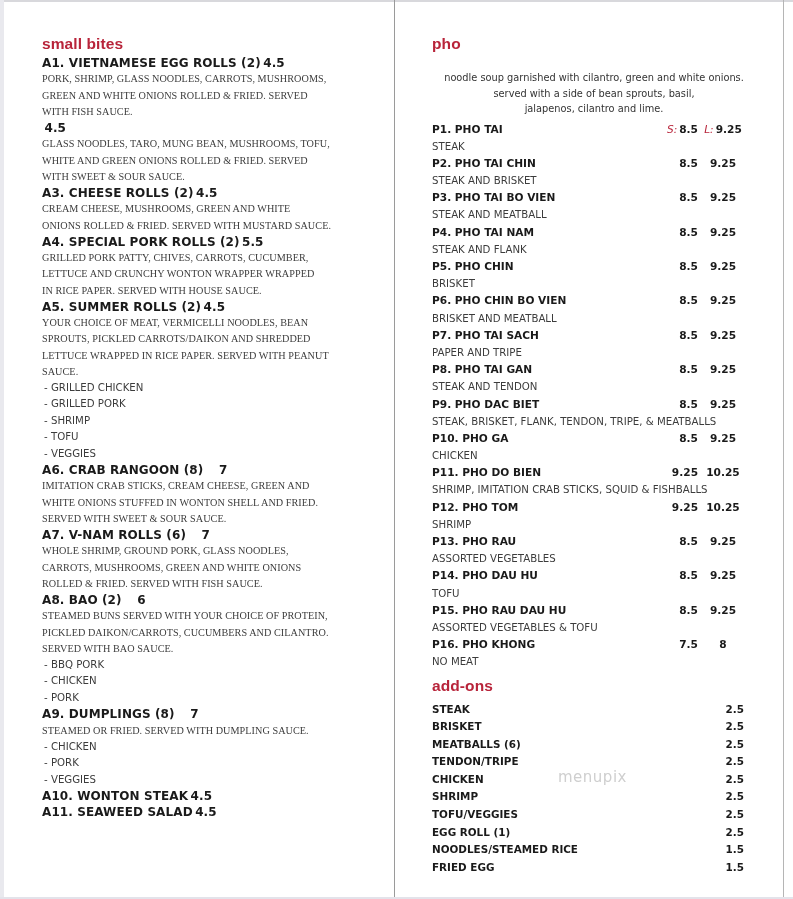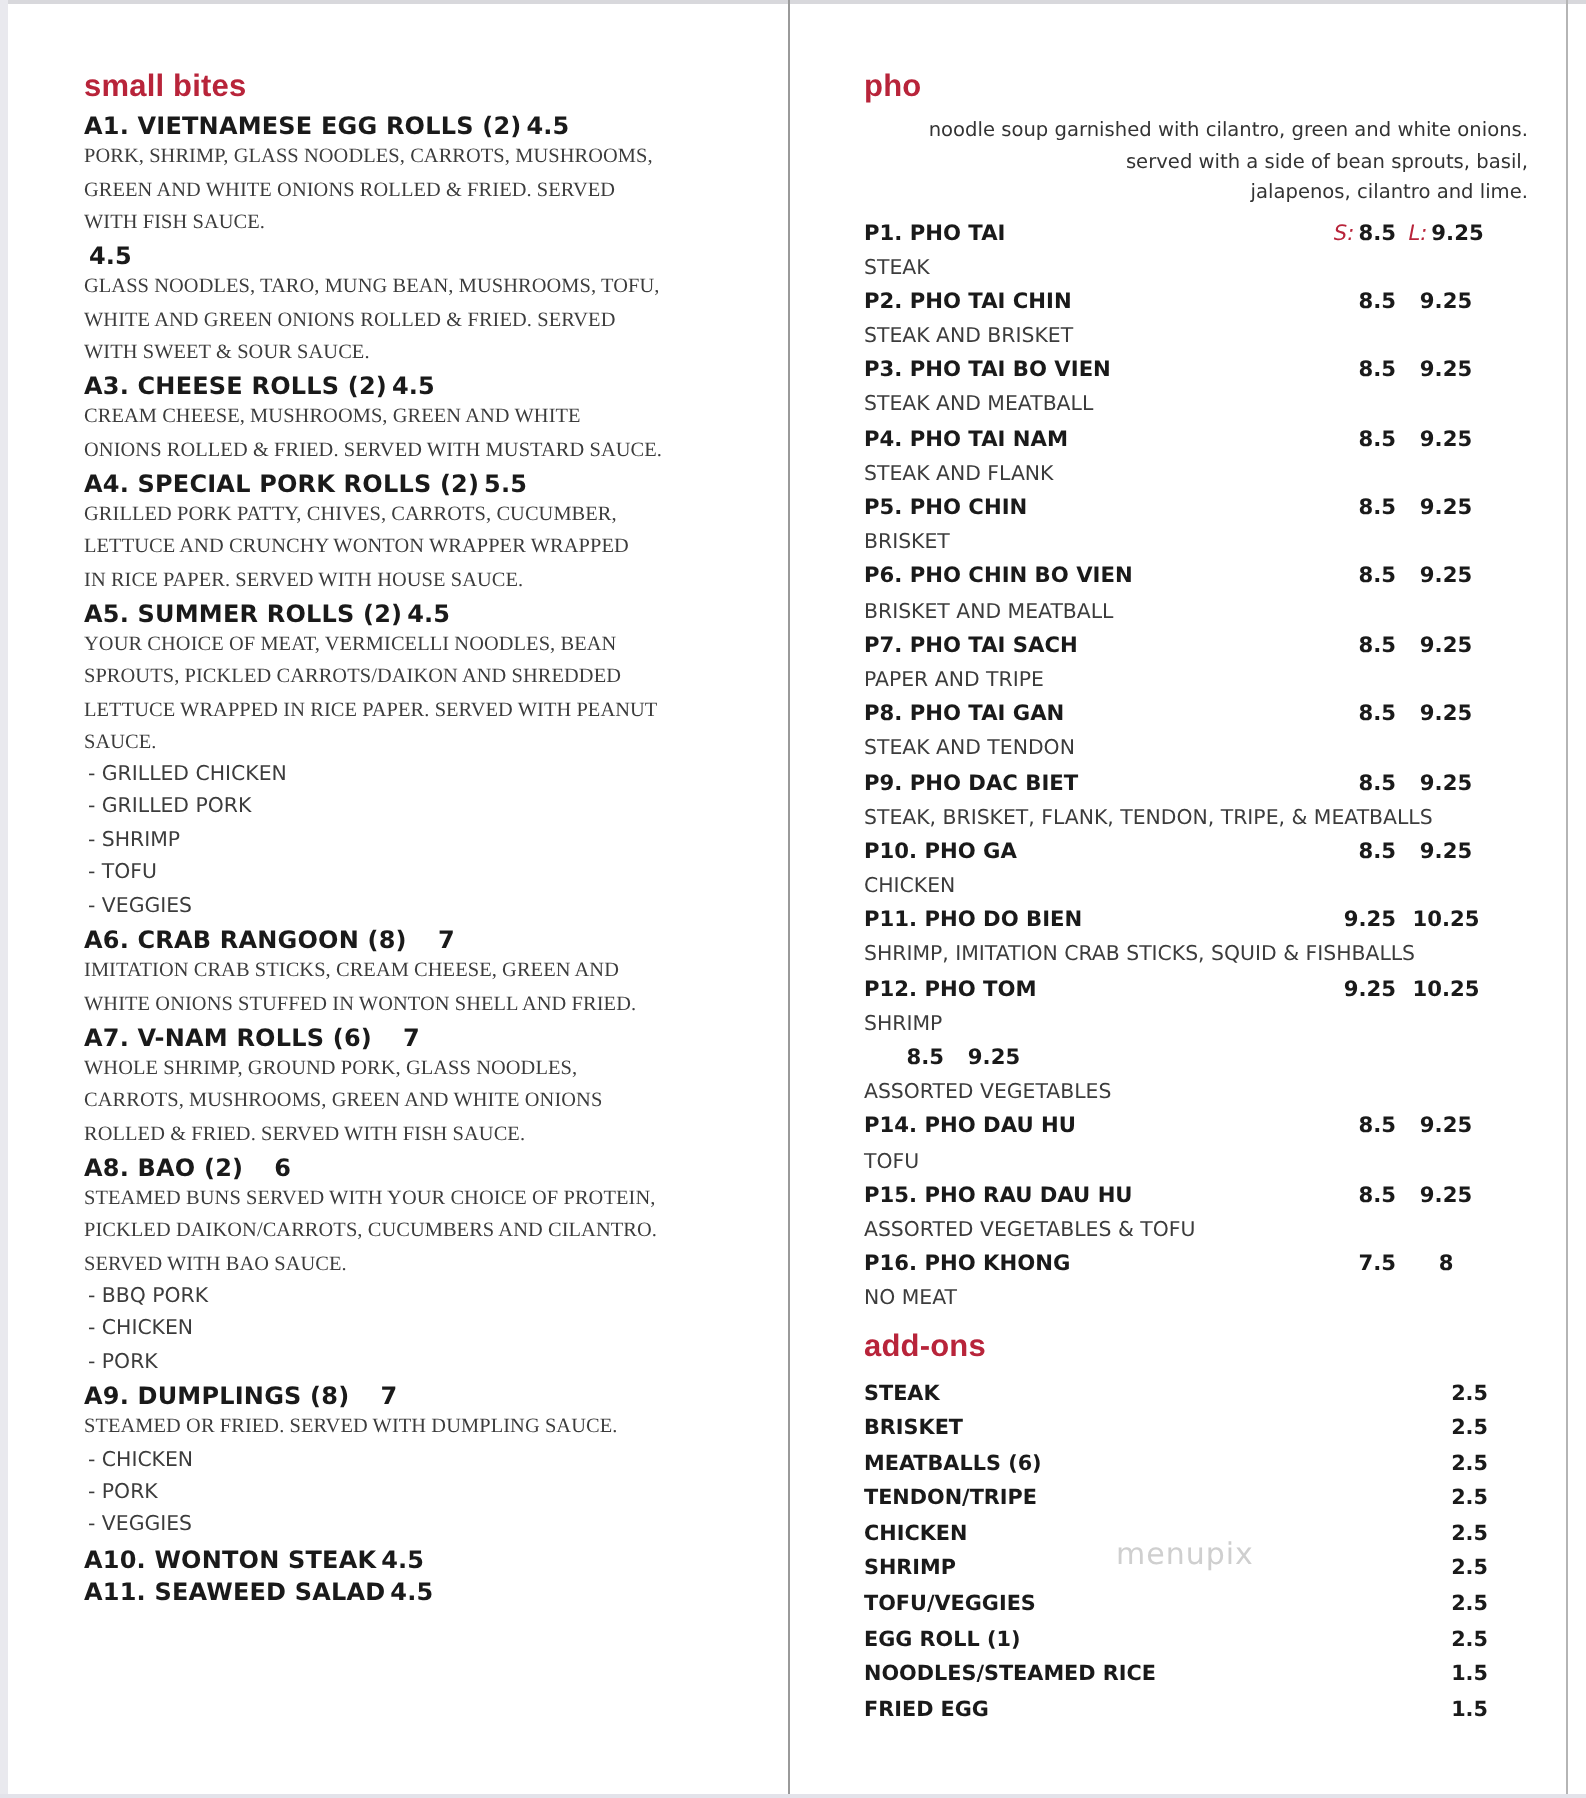--- a/index.html
+++ b/index.html
@@ -29,22 +29,22 @@
     font-size: 12px; font-weight: 700; height: 16.4px; line-height: 16.4px;
     letter-spacing: 0.1px; white-space: nowrap;
   }
   .item-desc {
     font-size: 10.2px; color: #3c3c3c; line-height: 16.2px; letter-spacing: 0.05px; font-family: Liberation Serif, serif;
   }
   .opt { font-size: 10.2px; color: #3c3c3c; line-height: 16.4px; padding-left: 2px; }
   .price { min-width: 24px; text-align: right; }
 
   .intro {
-    font-size: 9.8px; color: #333; text-align: right; line-height: 15.5px;
-    width: 340px; margin-left: -8px; margin-top: 3px; margin-bottom: 4px;
+    font-size: 9.8px; color: #333; text-align: center; line-height: 15.5px;
+    width: 340px; margin-left: -8px; margin-top: 15px; margin-bottom: 4px;
   }
   .pho-head {
     display: flex; align-items: baseline;
     font-size: 10.6px; font-weight: 700; height: 17.2px; line-height: 17.2px; white-space: nowrap;
   }
   .pho-head .name { flex: 1; }
   .pho-head .ps { width: 40px; text-align: right; }
   .pho-head .pl { width: 50px; text-align: center; }
   .size-tag { color: #b8243a; font-style: italic; font-weight: 400; margin-right: 2px; }
   .pho-desc { font-size: 10.2px; color: #3c3c3c; height: 17.2px; line-height: 17.2px; white-space: nowrap; }
@@ -122,20 +122,21 @@
         <div class="opt">- TOFU</div>
         <div class="opt">- VEGGIES</div>
       </div>
       <div class="item">
         <div class="item-head">
           <span class="name">A6. CRAB RANGOON (8)</span>
           <span class="price">7</span>
         </div>
         <div class="item-desc">IMITATION CRAB STICKS, CREAM CHEESE, GREEN AND</div>
         <div class="item-desc">WHITE ONIONS STUFFED IN WONTON SHELL AND FRIED.</div>
+        <div class="item-desc">SERVED WITH SWEET &amp; SOUR SAUCE.</div>
       </div>
       <div class="item">
         <div class="item-head">
           <span class="name">A7. V-NAM ROLLS (6)</span>
           <span class="price">7</span>
         </div>
         <div class="item-desc">WHOLE SHRIMP, GROUND PORK, GLASS NOODLES,</div>
         <div class="item-desc">CARROTS, MUSHROOMS, GREEN AND WHITE ONIONS</div>
         <div class="item-desc">ROLLED &amp; FRIED. SERVED WITH FISH SAUCE.</div>
       </div>
@@ -275,20 +276,21 @@
       <div class="pho-item">
         <div class="pho-head">
           <span class="name">P12. PHO TOM</span>
           <span class="ps"><span>9.25</span></span>
           <span class="pl"><span>10.25</span></span>
         </div>
         <div class="pho-desc">SHRIMP</div>
       </div>
       <div class="pho-item">
         <div class="pho-head">
+          <span class="name">P13. PHO RAU</span>
           <span class="ps"><span>8.5</span></span>
           <span class="pl"><span>9.25</span></span>
         </div>
         <div class="pho-desc">ASSORTED VEGETABLES</div>
       </div>
       <div class="pho-item">
         <div class="pho-head">
           <span class="name">P14. PHO DAU HU</span>
           <span class="ps"><span>8.5</span></span>
           <span class="pl"><span>9.25</span></span>

